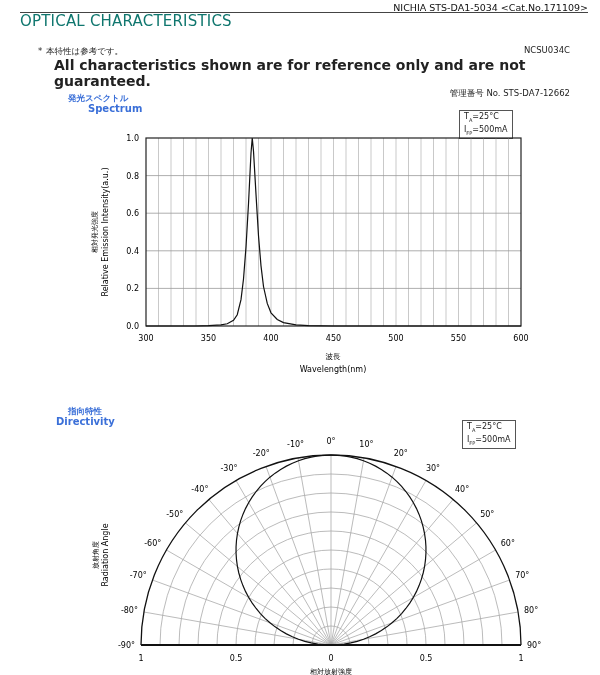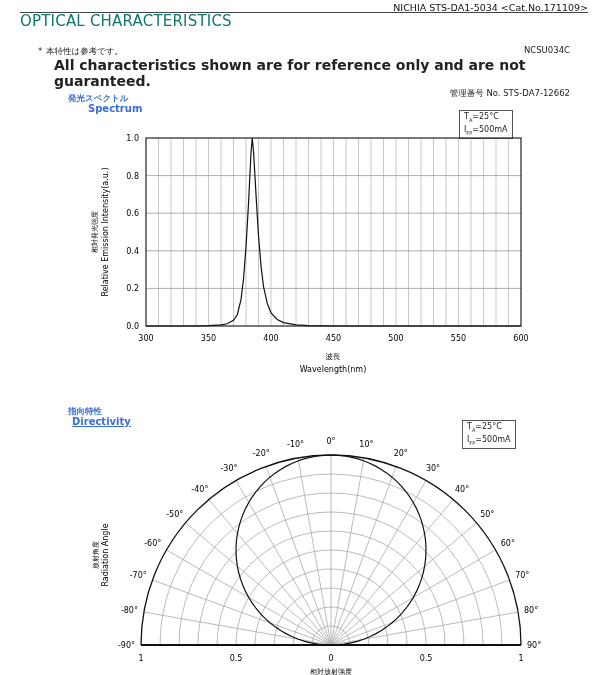--- a/index.html
+++ b/index.html
@@ -94,21 +94,21 @@
       <text x="139" y="178.6" text-anchor="end" font-size="8">0.8</text>
       <text x="139" y="141" text-anchor="end" font-size="8">1.0</text>
     </g>
   <text x="333" y="359" text-anchor="middle" font-size="7.5">波長</text>
   <text x="333" y="372" text-anchor="middle" font-size="8">Wavelength(nm)</text>
   <text transform="translate(97,232) rotate(-90)" text-anchor="middle" font-size="7">相対発光強度</text>
   <text transform="translate(108,232) rotate(-90)" text-anchor="middle" font-size="8">Relative Emission Intensity(a.u.)</text>
 </svg>
 
 <div class="abs chart-title-jp" style="left:68px;top:406px;">指向特性</div>
-<div class="abs chart-title-en" style="left:72px;top:416px;text-decoration:underline;">Directivity</div>
+<div class="abs chart-title-en" style="left:56px;top:416px;">Directivity</div>
 <div class="abs cond-box" style="left:462px;top:420px;">
   <div><span>T</span><sub>A</sub><span>=25°C</span></div>
   <div><span>I</span><sub>FP</sub><span>=500mA</span></div>
 </div>
 
 <svg class="abs" id="polar-svg" style="left:0;top:400px;" width="600" height="275">
   <g id="polar-grid">
       <path d="M312,245 A19,19 0 0 1 350,245" fill="none" stroke="#aaa" stroke-width="0.8"></path>
       <path d="M293,245 A38,38 0 0 1 369,245" fill="none" stroke="#aaa" stroke-width="0.8"></path>
       <path d="M274,245 A57.00000000000001,57.00000000000001 0 0 1 388,245" fill="none" stroke="#aaa" stroke-width="0.8"></path>

